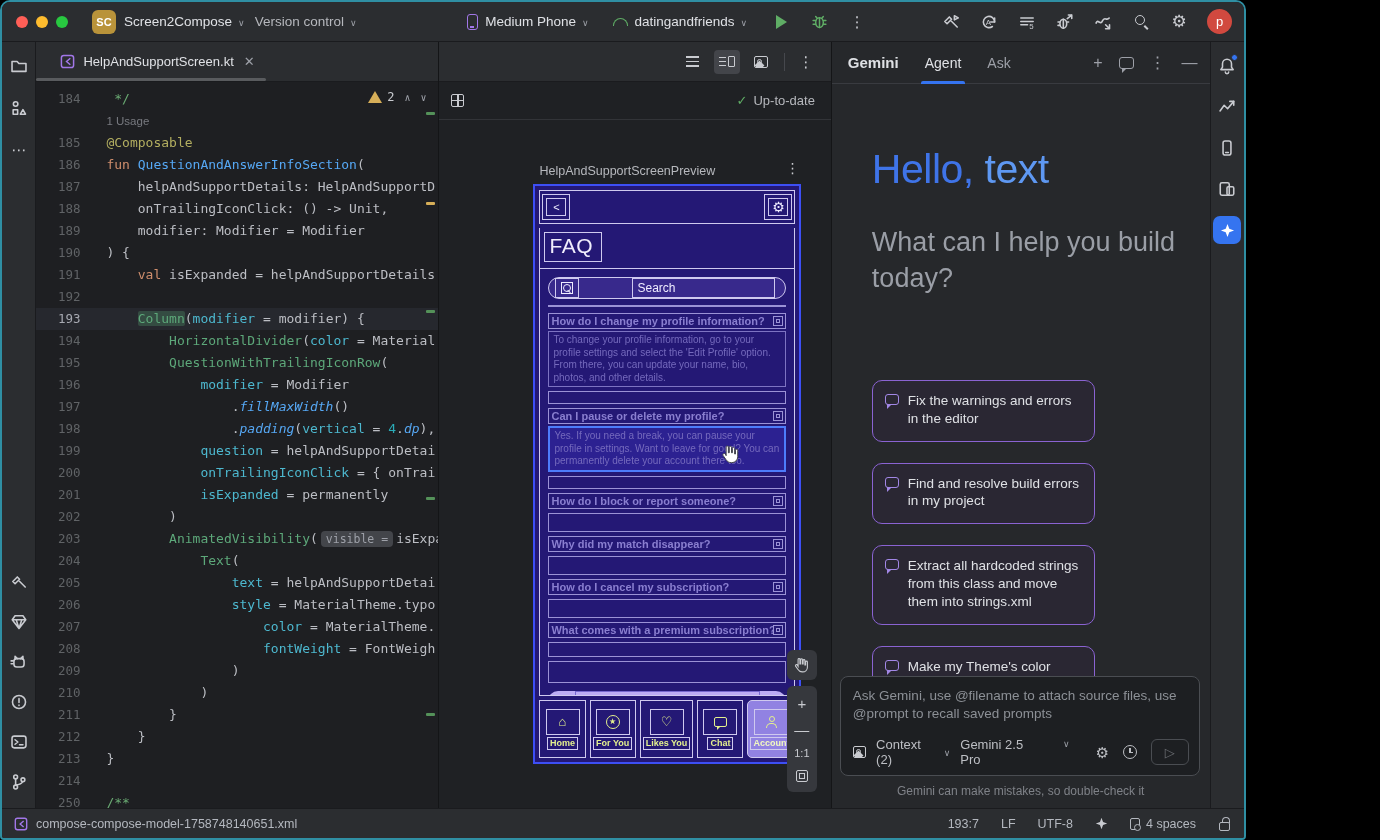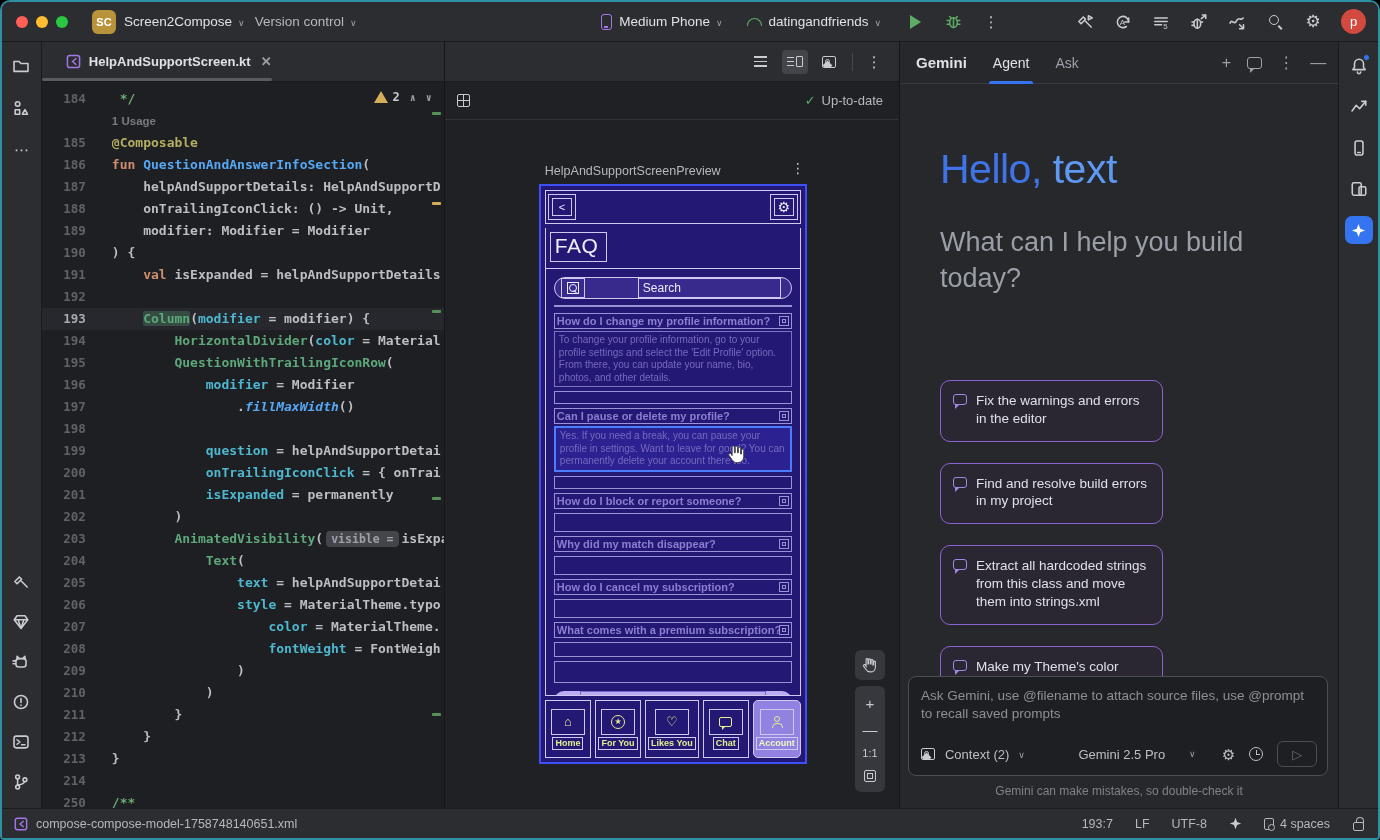--- a/index.html
+++ b/index.html
@@ -1,17 +1,17 @@
 <!DOCTYPE html>
 <html><head>
 <meta charset="utf-8">
 <style>
   html,body{margin:0;padding:0;background:#000;font-family:"Liberation Sans",sans-serif;}
   *{box-sizing:border-box;}
-  .window{position:relative;width:1380px;height:840px;background:#1e1f22;overflow:hidden;
+  .window{position:relative;width:1246px;height:840px;background:#1e1f22;overflow:hidden;
     border:2px solid #2f8fa3;border-radius:10px 10px 4px 4px;}
   
   .titlebar{position:absolute;top:0;left:0;right:0;height:40px;background:#2b2d30;
     display:flex;align-items:center;padding:0 12px 0 14px;border-bottom:1px solid #1a1b1e;}
   .tl{width:12px;height:12px;border-radius:50%;margin-right:8px;}
   .tl.red{background:#ff5f57}.tl.yel{background:#febc2e}.tl.grn{background:#28c840}
   .sc-badge{width:24px;height:24px;border-radius:6px;background:#b9933a;color:#fff;font-weight:bold;
     font-size:11px;display:flex;align-items:center;justify-content:center;margin:0 8px 0 16px;}
   .tb-text{color:#dfe1e5;font-size:13.5px;margin-right:4px;}
   .tb-text.dim{color:#b6b8bd;}
@@ -32,21 +32,21 @@
   .mag::after{content:'';position:absolute;left:12px;top:12px;width:5px;height:1.6px;background:#c9cbd0;transform:rotate(45deg);transform-origin:0 0;}
   .gear-glyph{color:#c9cbd0;font-size:17px;line-height:1;}
   
   .main{position:absolute;top:40px;left:0;right:0;bottom:30px;display:flex;}
   .leftbar{width:40px;background:#2b2d30;border-right:1px solid #1a1b1e;display:flex;flex-direction:column;align-items:center;padding:10px 0;}
   .leftbar .lb-icon{width:28px;height:28px;display:flex;align-items:center;justify-content:center;margin-bottom:14px;color:#c9cbd0;}
   .lb-bottom{margin-top:auto;display:flex;flex-direction:column;align-items:center;}
   .lb-bottom .lb-icon{margin-bottom:12px;}
   svg.lineicon{stroke:#c9cbd0;fill:none;stroke-width:1.4;stroke-linecap:round;stroke-linejoin:round;}
   
-  .editor-pane{width:403px;display:flex;flex-direction:column;background:#1e1f22;border-right:1px solid #141517;font-weight:bold;}
+  .editor-pane{width:403px;display:flex;flex-direction:column;background:#1e1f22;border-right:1px solid #141517;}
   .tabbar{height:40px;background:#2b2d30;display:flex;align-items:center;position:relative;border-bottom:1px solid #1a1b1e;}
   .tab{display:flex;align-items:center;padding:0 10px 0 24px;height:100%;color:#dfe1e5;font-size:13px;}
   .tab .close{color:#9da0a8;margin-left:10px;font-size:13px;}
   .hscroll{position:absolute;left:0;bottom:0;width:230px;height:3px;background:#595b5e;border-radius:2px;}
   .editor-body{flex:1;position:relative;overflow:hidden;font-family:"DejaVu Sans Mono","Liberation Mono",monospace;
     font-size:13px;padding-top:6px;}
   .ed-row{display:flex;height:22px;line-height:22px;white-space:pre;}
   .ed-row.active{background:#26282e;}
   .ed-ln{width:70px;flex:0 0 70px;text-align:right;padding-right:26px;color:#606366;font-size:12.5px;}
   .ed-row.active .ed-ln{color:#a7aab2;}
@@ -345,21 +345,21 @@
             <div class="ed-row"><span class="ed-ln">188</span><span class="ed-code"><span class="tk-txt">    onTrailingIconClick: () -&gt; Unit,</span></span></div>
             <div class="ed-row"><span class="ed-ln">189</span><span class="ed-code"><span class="tk-txt">    modifier: Modifier = Modifier</span></span></div>
             <div class="ed-row"><span class="ed-ln">190</span><span class="ed-code"><span class="tk-txt">) {</span></span></div>
             <div class="ed-row"><span class="ed-ln">191</span><span class="ed-code"><span class="tk-txt">    </span><span class="tk-kw">val </span><span class="tk-txt">isExpanded = helpAndSupportDetails</span></span></div>
             <div class="ed-row"><span class="ed-ln">192</span><span class="ed-code"></span></div>
             <div class="ed-row active"><span class="ed-ln">193</span><span class="ed-code"><span class="tk-txt">    </span><span class="tk-call tk-sel">Column</span><span class="tk-txt">(</span><span class="tk-arg">modifier</span><span class="tk-txt"> = modifier) {</span></span></div>
             <div class="ed-row"><span class="ed-ln">194</span><span class="ed-code"><span class="tk-txt">        </span><span class="tk-call">HorizontalDivider</span><span class="tk-txt">(</span><span class="tk-arg">color</span><span class="tk-txt"> = Material</span></span></div>
             <div class="ed-row"><span class="ed-ln">195</span><span class="ed-code"><span class="tk-txt">        </span><span class="tk-call">QuestionWithTrailingIconRow</span><span class="tk-txt">(</span></span></div>
             <div class="ed-row"><span class="ed-ln">196</span><span class="ed-code"><span class="tk-txt">            </span><span class="tk-arg">modifier</span><span class="tk-txt"> = Modifier</span></span></div>
             <div class="ed-row"><span class="ed-ln">197</span><span class="ed-code"><span class="tk-txt">                .</span><span class="tk-ext">fillMaxWidth</span><span class="tk-txt">()</span></span></div>
-            <div class="ed-row"><span class="ed-ln">198</span></div>
+            <div class="ed-row"><span class="ed-ln">198</span><span class="ed-code"><span class="tk-txt">                .</span><span class="tk-ext">padding</span><span class="tk-txt">(</span><span class="tk-arg">vertical</span><span class="tk-txt"> = </span><span class="tk-num">4</span><span class="tk-txt">.</span><span class="tk-ext">dp</span><span class="tk-txt">),</span></span></div>
             <div class="ed-row"><span class="ed-ln">199</span><span class="ed-code"><span class="tk-txt">            </span><span class="tk-arg">question</span><span class="tk-txt"> = helpAndSupportDetai</span></span></div>
             <div class="ed-row"><span class="ed-ln">200</span><span class="ed-code"><span class="tk-txt">            </span><span class="tk-arg">onTrailingIconClick</span><span class="tk-txt"> = { onTrai</span></span></div>
             <div class="ed-row"><span class="ed-ln">201</span><span class="ed-code"><span class="tk-txt">            </span><span class="tk-arg">isExpanded</span><span class="tk-txt"> = permanently</span></span></div>
             <div class="ed-row"><span class="ed-ln">202</span><span class="ed-code"><span class="tk-txt">        )</span></span></div>
             <div class="ed-row"><span class="ed-ln">203</span><span class="ed-code"><span class="tk-txt">        </span><span class="tk-call">AnimatedVisibility</span><span class="tk-txt">(</span><span class="tk-inlay">visible =</span><span class="tk-txt">isExpan</span></span></div>
             <div class="ed-row"><span class="ed-ln">204</span><span class="ed-code"><span class="tk-txt">            </span><span class="tk-call">Text</span><span class="tk-txt">(</span></span></div>
             <div class="ed-row"><span class="ed-ln">205</span><span class="ed-code"><span class="tk-txt">                </span><span class="tk-arg">text</span><span class="tk-txt"> = helpAndSupportDetai</span></span></div>
             <div class="ed-row"><span class="ed-ln">206</span><span class="ed-code"><span class="tk-txt">                </span><span class="tk-arg">style</span><span class="tk-txt"> = MaterialTheme.typo</span></span></div>
             <div class="ed-row"><span class="ed-ln">207</span><span class="ed-code"><span class="tk-txt">                    </span><span class="tk-arg">color</span><span class="tk-txt"> = MaterialTheme.</span></span></div>
             <div class="ed-row"><span class="ed-ln">208</span><span class="ed-code"><span class="tk-txt">                    </span><span class="tk-arg">fontWeight</span><span class="tk-txt"> = FontWeigh</span></span></div>

